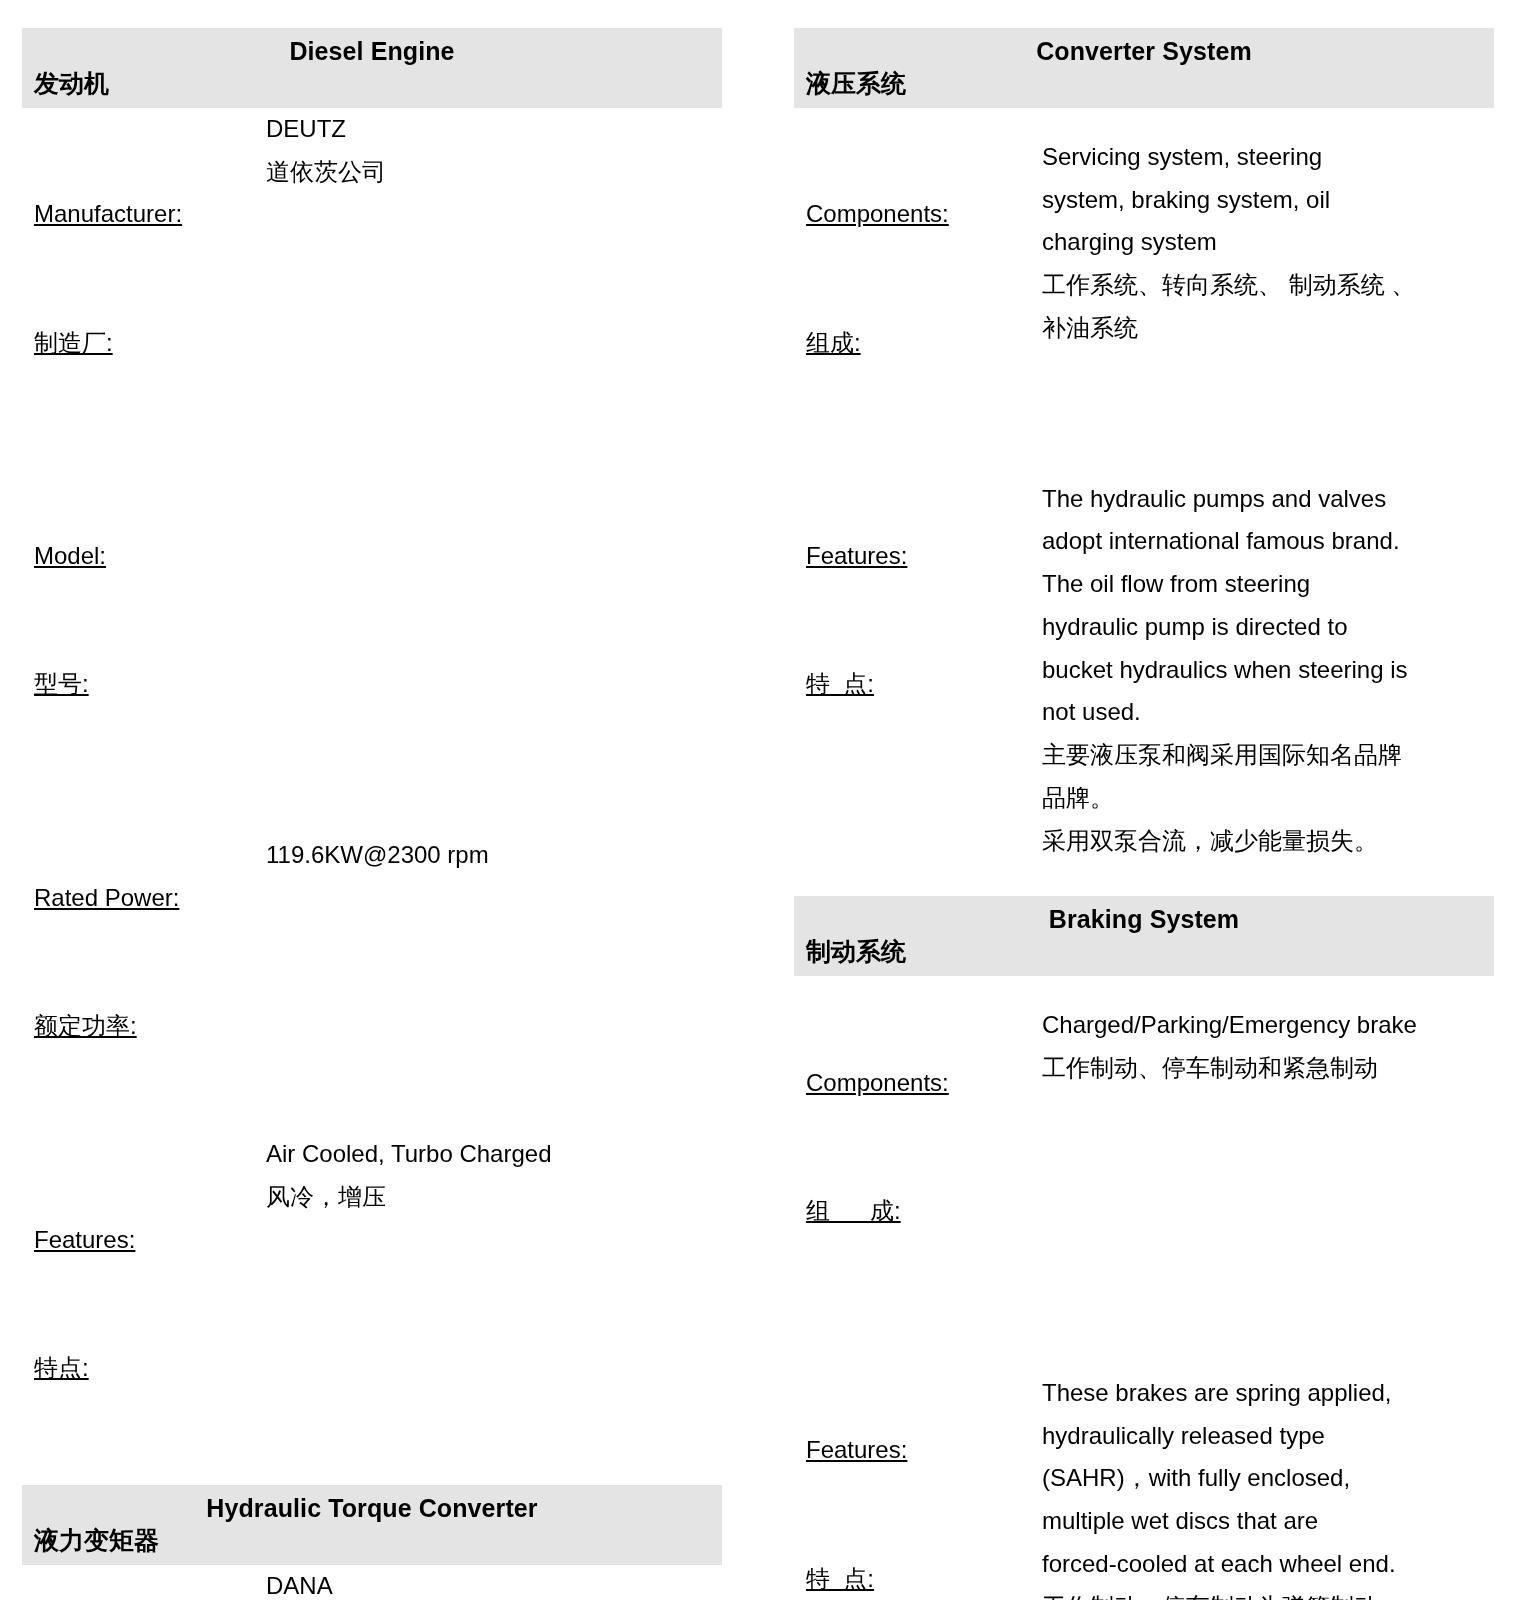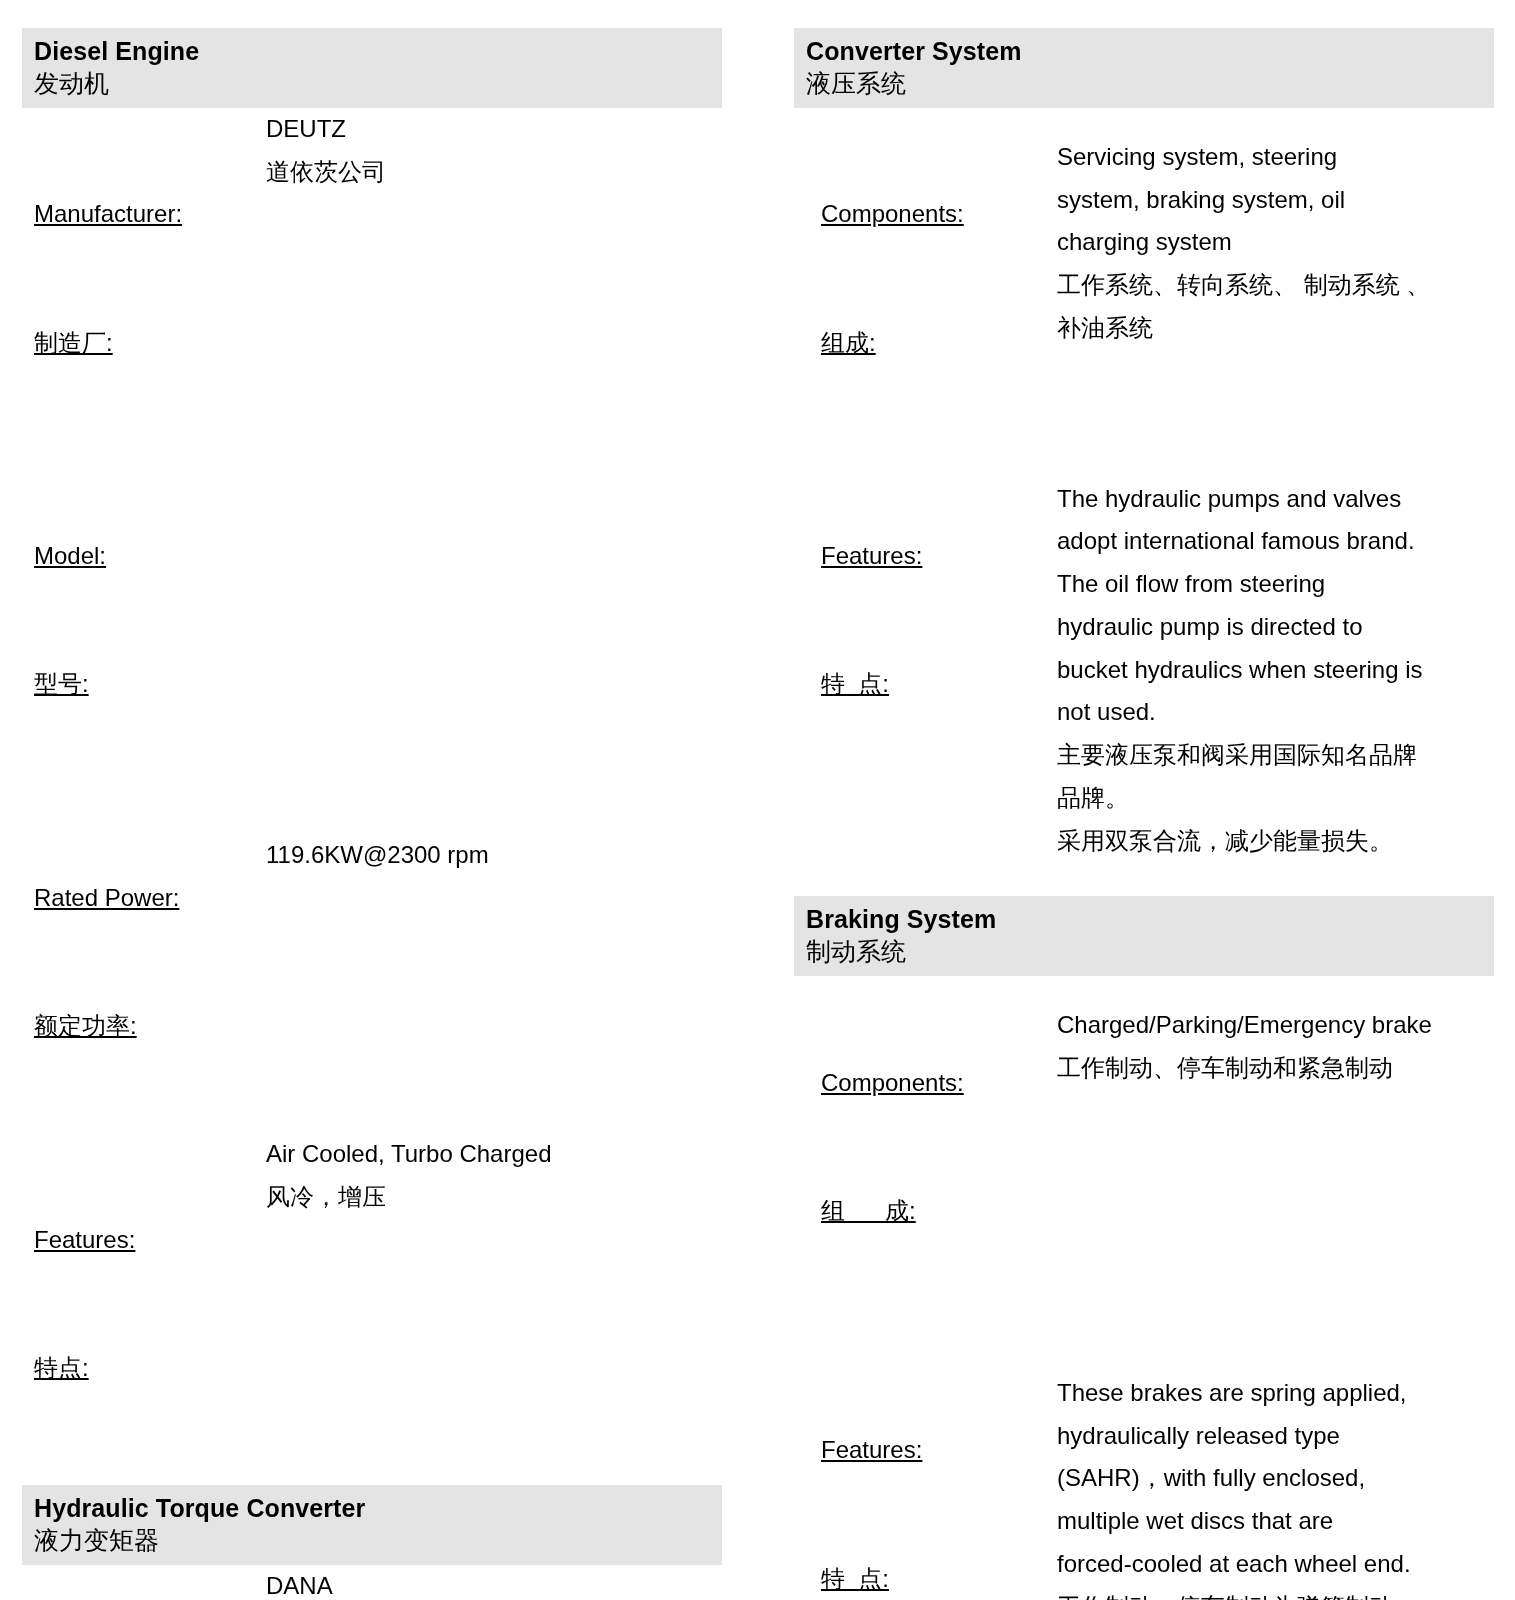--- a/index.html
+++ b/index.html
@@ -40,24 +40,25 @@
   .sect-head {
     background: #e4e4e4;
     padding: 8px 12px 10px 12px;
     box-sizing: border-box;
   }
   .sect-head .en {
     font-size: 25px;
     font-weight: bold;
     line-height: 1.22;
     letter-spacing: 0.1px;
+    text-align: center;
   }
   .sect-head .zh {
     font-size: 25px;
-    font-weight: normal;
+    font-weight: bold;
     line-height: 1.22;
     margin-top: 1px;
   }
 
   
   .rows {
     padding: 0 12px;
     box-sizing: border-box;
   }
   .row {
@@ -87,21 +88,20 @@
   .spacer-sm { height: 10px; }
   .spacer-md { height: 26px; }
 
   .label-en { display: block; }
   .label-zh { display: block; }
 
   
   .col-right .label {
     width: 236px;
     flex: 0 0 236px;
-    margin-left: 15px;
   }
   .col-right .value {
     max-width: 468px;
     margin-top: 28px;
   }
   .blockgap { height: 34px; }
 </style>
 </head>
 <body>
 

